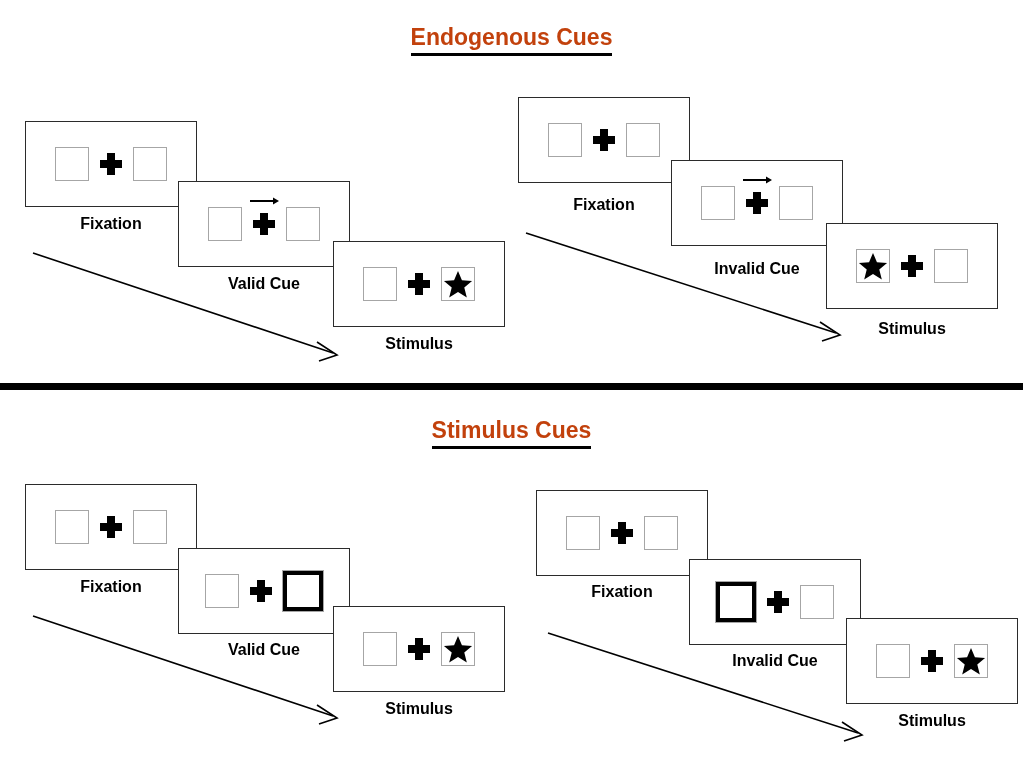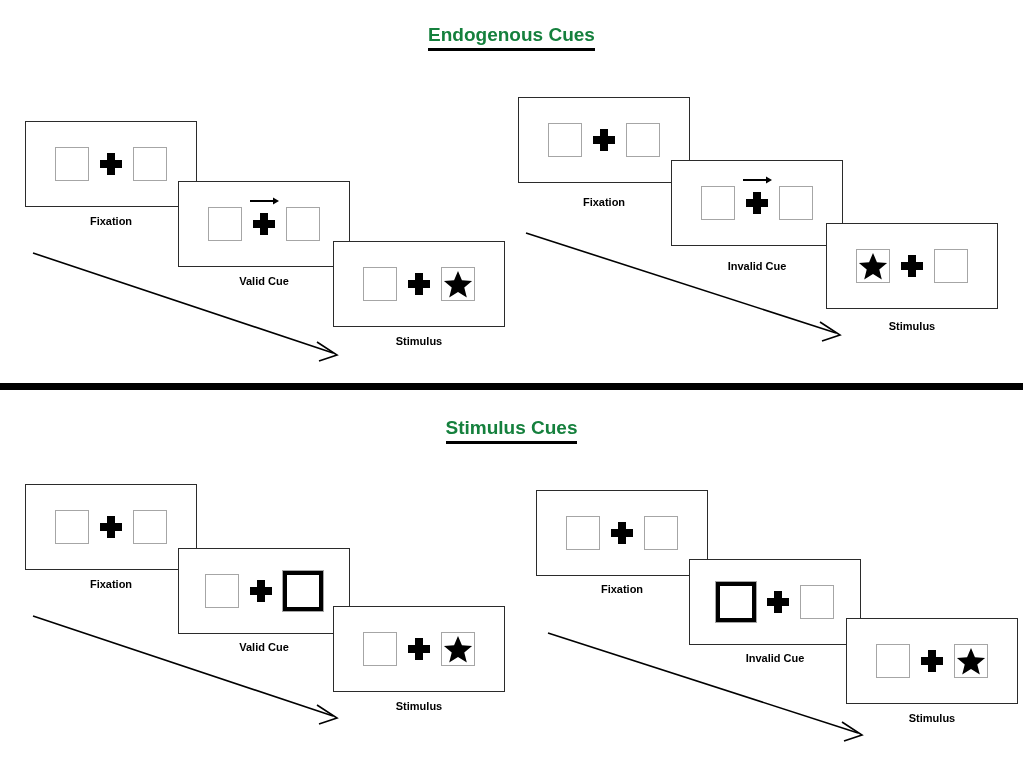--- a/index.html
+++ b/index.html
@@ -13,23 +13,23 @@
     font-family: "Liberation Sans", sans-serif;
     position: relative;
     overflow: hidden;
   }
 
   
   .section-title {
     position: absolute;
     width: 100%;
     text-align: center;
-    font-size: 19px;
+    font-size: 23px;
     font-weight: bold;
-    color: #15803d;
+    color: #c2410c;
     letter-spacing: 0px;
   }
   .section-title span {
     border-bottom: 3px solid #000000;
     padding-bottom: 2px;
     display: inline-block;
   }
 
   
   .divider {
@@ -120,21 +120,21 @@
   
   .star-glyph {
     width: 30px;
     height: 30px;
     display: block;
   }
 
   
   .caption {
     position: absolute;
-    font-size: 11px;
+    font-size: 16px;
     font-weight: bold;
     color: #000000;
     text-align: center;
     white-space: nowrap;
   }
 
   
   .time-arrow {
     position: absolute;
     pointer-events: none;

